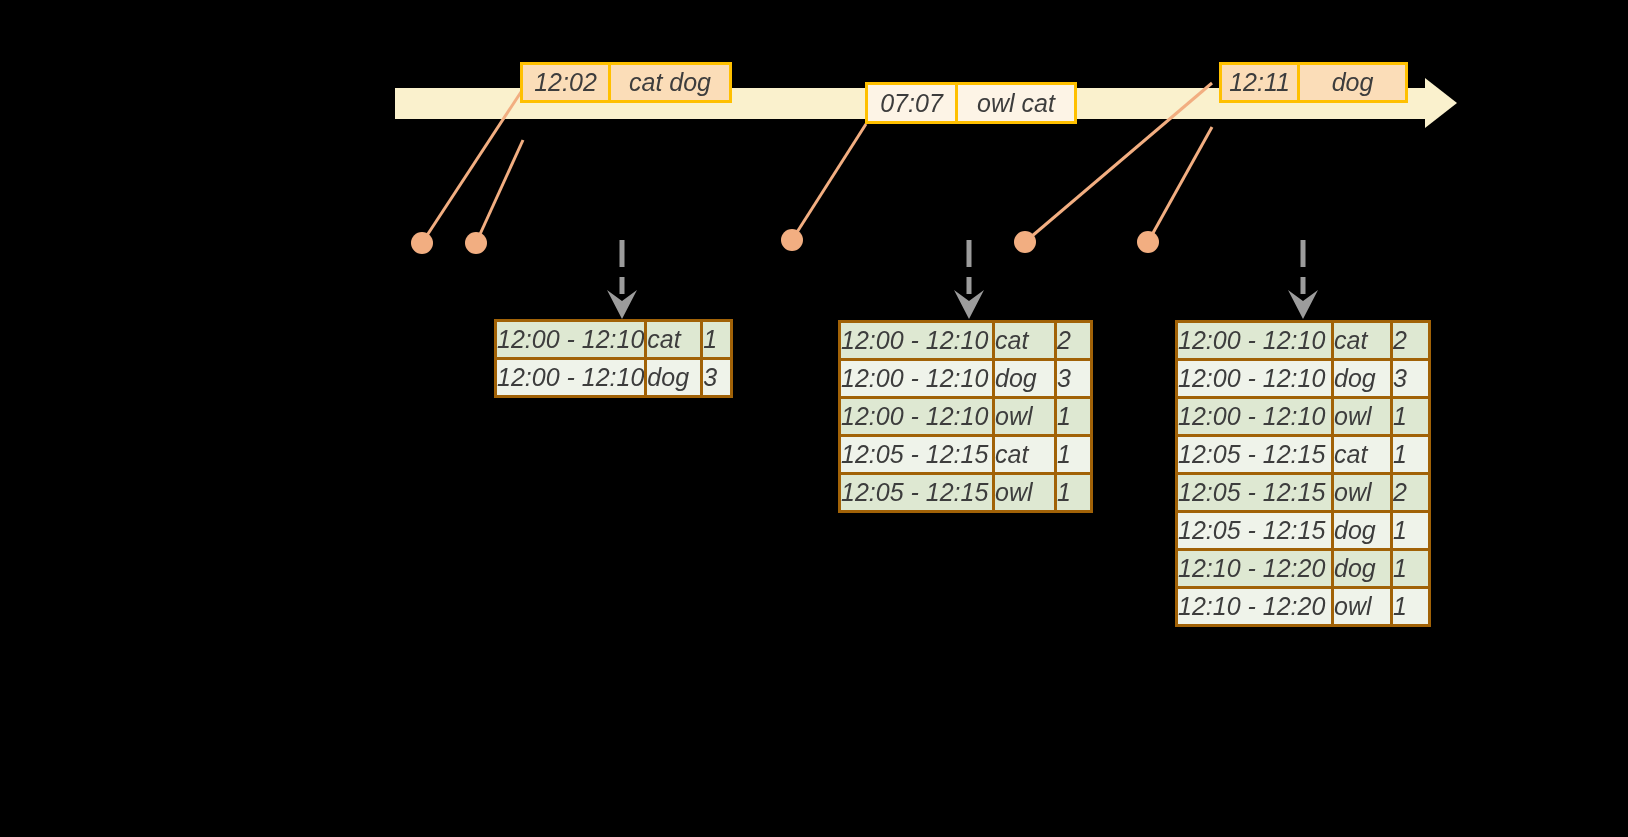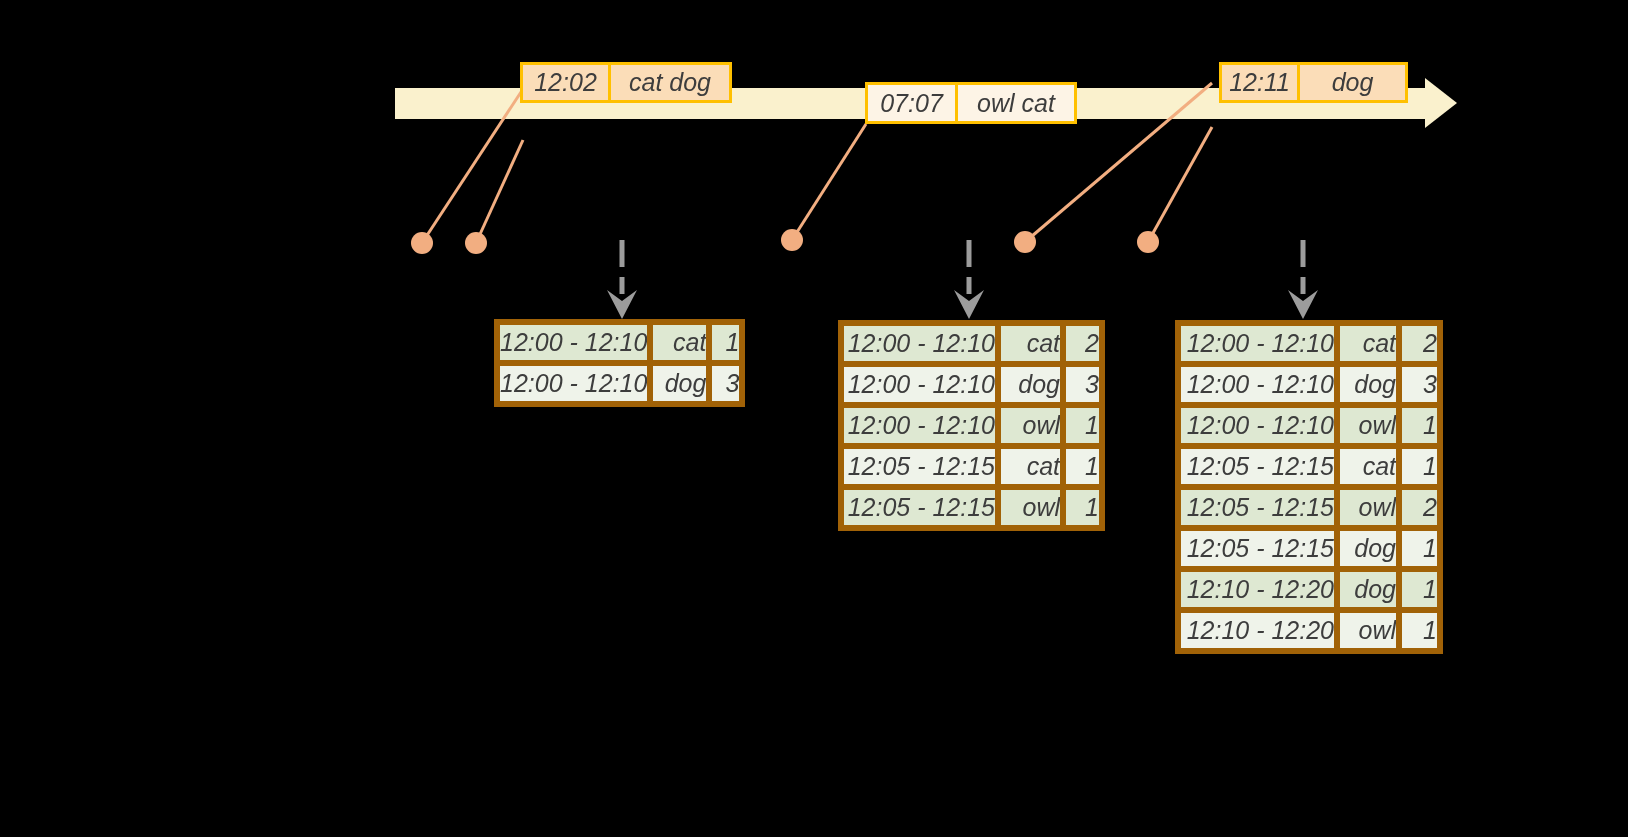--- a/index.html
+++ b/index.html
@@ -42,22 +42,22 @@
   #evtC td.c-time { width: 75px; }  #evtC td.c-word { width: 105px; }
 
   
   table.res {
     position: absolute;
     border-collapse: collapse;
     font-size: 25px;
     table-layout: fixed;
   }
   table.res td {
-    border: 6px solid #a16207;
-    text-align: right;
+    border: 3px solid #a16207;
+    text-align: left;
     vertical-align: middle;
     height: 35px;
     padding: 0;
     overflow: hidden;
     white-space: nowrap;
   }
   tr.res-dark  td { background: #DEE8D2; }
   tr.res-light td { background: #EFF3EA; }
   #res1 { left: 494px; top: 319px; }
   #res1 td.c-win { width: 146px; } #res1 td.c-animal { width: 53px; } #res1 td.c-count { width: 27px; }

